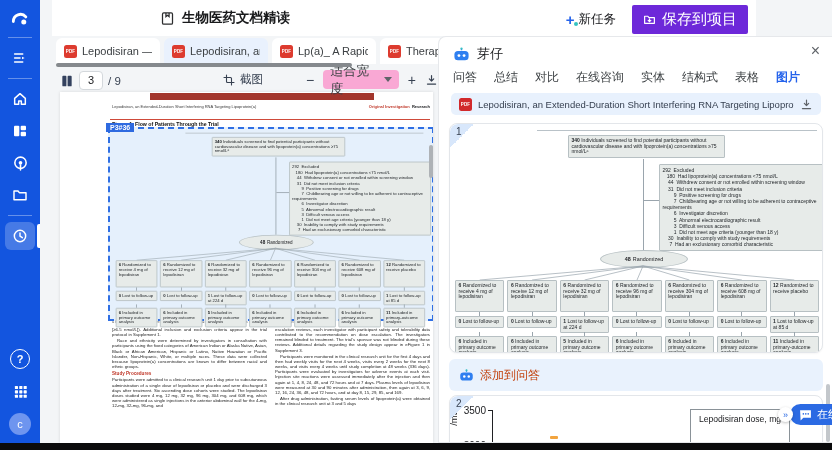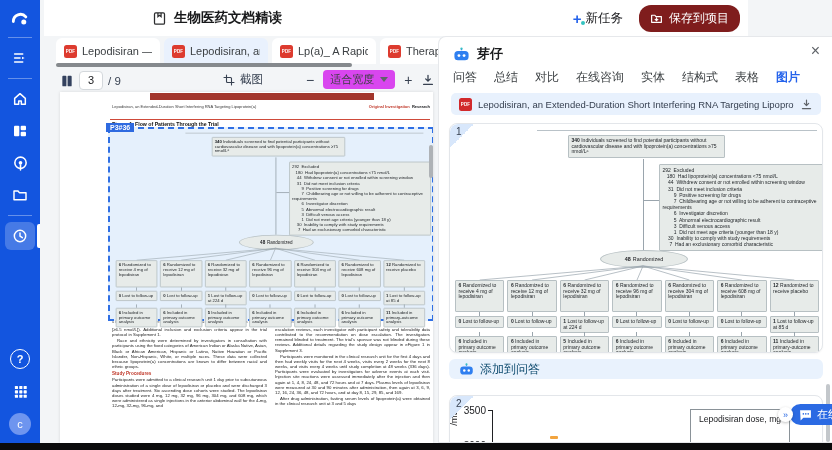--- a/index.html
+++ b/index.html
@@ -16,45 +16,45 @@
   .rail-item.active{position:relative;width:40px}
   .rail-item.active::before{content:"";position:absolute;left:5px;top:1px;right:5px;bottom:1px;background:rgba(255,255,255,.22);border-radius:6px}
   .rail-item.active::after{content:"";position:absolute;right:0;top:3px;bottom:3px;width:3px;background:#fff;border-radius:2px 0 0 2px}
   .rail-spacer{flex:1}
   .rail-help{width:18px;height:18px;border:1.4px solid #fff;border-radius:50%;color:#fff;font-size:11px;
              display:flex;align-items:center;justify-content:center;font-weight:bold}
   .avatar{width:22px;height:22px;border-radius:50%;background:#6e95ef;color:#fff;font-size:11px;
           display:flex;align-items:center;justify-content:center;margin:6px 0 8px}
 
   
-  .topbar{position:absolute;left:44px;top:0;width:704px;height:36px;background:#fff;z-index:10}
+  .topbar{position:absolute;left:52px;top:0;width:704px;height:36px;background:#fff;z-index:10}
   .app-title{position:absolute;left:108px;top:9px;display:flex;align-items:center;gap:7px;font-size:13.5px;font-weight:bold;color:#18191b}
   .top-actions{position:absolute;right:8px;top:5px;display:flex;align-items:center;gap:16px}
   .newtask{display:flex;align-items:center;gap:4px;font-size:12.5px;color:#202124;cursor:pointer}
   .spark{color:#2563eb;font-size:15px;font-weight:bold;position:relative;line-height:1}
   .spark::after{content:"";position:absolute;right:-3px;bottom:1px;width:4px;height:4px;border-radius:50%;background:#35c3c1}
-  .savebtn{display:flex;align-items:center;gap:6px;background:#7f1d1d;color:#fff;font-size:12px;
-           padding:5px 11px;border-radius:12px;cursor:pointer}
+  .savebtn{display:flex;align-items:center;gap:6px;background:#6d28d9;color:#fff;font-size:15px;
+           padding:5px 11px;border-radius:2px;cursor:pointer}
 
   
   .doctabs{position:absolute;left:56px;top:38px;display:flex;gap:4px;z-index:5}
   .doctab{display:flex;align-items:center;gap:5px;background:#fff;border-radius:6px 6px 0 0;height:26px;
           padding:0 8px;font-size:11px;color:#3c4043;max-width:96px;cursor:pointer}
   .doctab:nth-child(2){background:#e9f1fd}
   .doctab .lbl{white-space:nowrap;overflow:hidden;max-width:70px}
   .pdfbadge{width:13px;height:13px;background:#dd3b2f;border-radius:2.5px;color:#fff;font-size:4.5px;font-weight:bold;
             display:flex;align-items:center;justify-content:center;flex:none;letter-spacing:.2px}
   .hscroll{position:absolute;left:56px;top:63px;width:296px;height:4px;background:#85898d;border-radius:2px;z-index:5}
 
   
   .ptool{position:absolute;left:40px;top:66px;width:398px;height:26px;z-index:4}
   .ptool .grp{position:absolute;display:flex;align-items:center;gap:5px;font-size:11.5px;color:#374151}
   .pagebox{width:22px;height:17px;background:#fff;border:1px solid #d4d8dc;border-radius:4px;text-align:center;
            font-size:11px;line-height:17px;color:#202124}
-  .zoomsel{display:flex;align-items:center;gap:6px;background:#d946ef;border-radius:4px;height:19px;padding:0 7px;font-size:11px;color:#3c4043;cursor:pointer}
+  .zoomsel{display:flex;align-items:center;gap:6px;background:#f9a8d4;border-radius:4px;height:19px;padding:0 7px;font-size:13px;color:#3c4043;cursor:pointer}
   .caret{width:0;height:0;border-left:4px solid transparent;border-right:4px solid transparent;border-top:5px solid #5f6368}
   .tbtn{cursor:pointer;display:flex;align-items:center;justify-content:flex-start}
   .pm{font-size:14px;color:#374151;cursor:pointer;line-height:1}
 
   
   .page{position:absolute;left:60px;top:92px;width:373px;height:351px;background:#fff;box-shadow:0 0 3px rgba(0,0,0,.12);overflow:hidden}
   .masthead{position:absolute;left:90px;top:1px;width:224px;height:7px;background:#a2362c}
   .runhead{position:absolute;left:52px;top:12px;width:318px;font-size:4px;color:#3a3a3a;display:flex;justify-content:space-between}
   .runhead .cat1{color:#c0392b;font-weight:bold}
   .runhead .cat2{color:#202124;font-weight:bold}
@@ -88,37 +88,37 @@
   .fan{position:absolute;left:0;top:0}
   .fgrid{position:absolute;left:2px;right:2px;top:152px;bottom:0;display:grid;grid-template-columns:repeat(7,1fr);gap:3px}
   .fcol{display:flex;flex-direction:column}
   .fslot1{height:26px}.fslot2{height:16px}.fslot3{flex:1}
   .fconn{height:4px;display:flex;justify-content:center}
   .fconn i{width:1px;background:#9aa5ad}
 
   
   .panel{position:absolute;left:438px;top:36px;width:394px;height:407px;background:#fff;border:1px solid #e6e8eb;
          border-right:none;border-radius:8px 0 0 0;box-sizing:border-box;overflow:hidden;z-index:8}
-  .phead{position:absolute;left:14px;top:8px;display:flex;align-items:center;gap:7px;font-size:13px;font-weight:bold;color:#1b1c1e}
+  .phead{position:absolute;left:14px;top:8px;display:flex;align-items:center;gap:7px;font-size:13px;font-weight:normal;color:#1b1c1e}
   .pclose{position:absolute;right:12px;top:6px;font-size:16px;color:#5f6368;cursor:pointer;line-height:1}
   .ptabs{position:absolute;left:14px;top:32px;display:flex;gap:17px;font-size:12px;color:#3c4043}
   .atab{cursor:pointer;padding-bottom:14px}
   .atab:last-child{color:#2563eb;border-bottom:2px solid #2563eb;font-weight:bold}
   .filebar{position:absolute;left:12px;top:56px;width:370px;height:22px;background:#e8f1fd;border-radius:5px;
            display:flex;align-items:center;gap:6px;padding:0 8px;box-sizing:border-box;cursor:pointer}
   .filebar .fname{font-size:9.5px;color:#374151;white-space:nowrap;overflow:hidden;flex:1}
   .card{position:absolute;left:10px;width:374px;background:#fff;border:1px solid #e3e6ea;border-radius:8px;
         box-sizing:border-box;box-shadow:0 1px 2px rgba(0,0,0,.04)}
   .fold{position:absolute;left:0;top:0;width:24px;height:24px;border-radius:8px 0 0 0;
         background:linear-gradient(135deg,#d8e7fb 50%,transparent 50%);z-index:2}
   .fold span{position:absolute;left:6px;top:2px;font-size:10px;color:#374151}
   .card1{top:86px;height:230px;overflow:hidden}
   .card1 .flowfig{margin:4px 0 0 3px}
-  .qafooter{position:absolute;left:10px;top:322px;width:374px;height:20px;background:#e9f2fd;border-radius:6px;
-            display:flex;align-items:center;padding:0 10px;box-sizing:border-box;font-size:12px;color:#0c4a6e}
+  .qafooter{position:absolute;left:10px;top:322px;width:374px;height:32px;background:#e9f2fd;border-radius:6px;
+            display:flex;align-items:center;padding:0 10px;box-sizing:border-box;font-size:12px;color:#c2410c}
   .qafooter .left{display:flex;align-items:center;gap:6px;cursor:pointer}
   .qafooter .right{margin-left:auto;display:flex;align-items:center;gap:14px}
   .qafooter .rbtn{display:flex;align-items:center;gap:4px;cursor:pointer}
   .card2{top:358px;height:60px;overflow:hidden}
   .ylab{position:absolute;left:-2px;top:14px;font-size:9.5px;color:#202124;writing-mode:vertical-rl;transform:rotate(180deg)}
   .ytick1{position:absolute;left:10px;top:9px;width:26px;text-align:right;font-size:10px;color:#202124}
   .ytick2{position:absolute;left:10px;top:44px;width:26px;text-align:right;font-size:10px;color:#202124}
   .tickline1{position:absolute;left:38px;top:14px;width:4px;height:1px;background:#202124}
   .yaxis{position:absolute;left:42px;top:14px;width:1px;height:46px;background:#202124}
   .legendbox{position:absolute;left:240px;top:13px;width:100px;height:44px;border:1.5px solid #8a9298;background:#fff;

